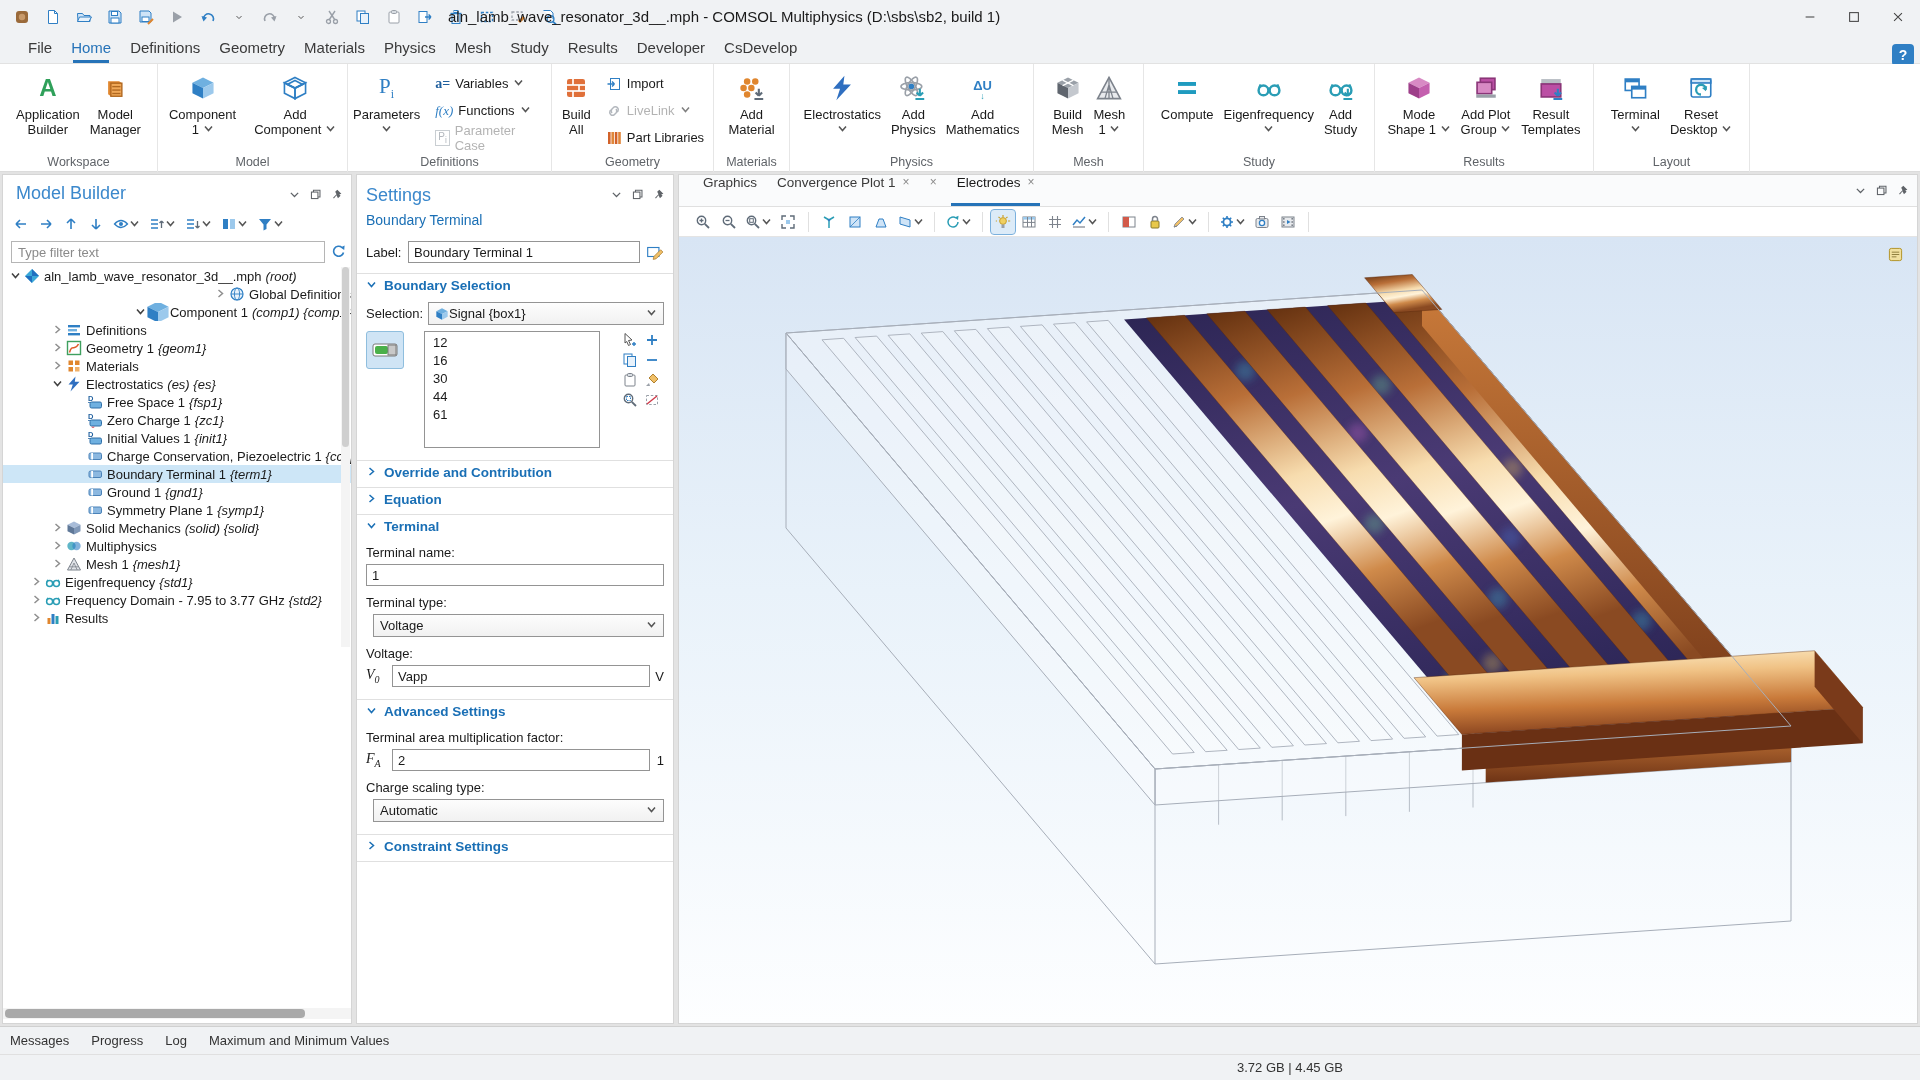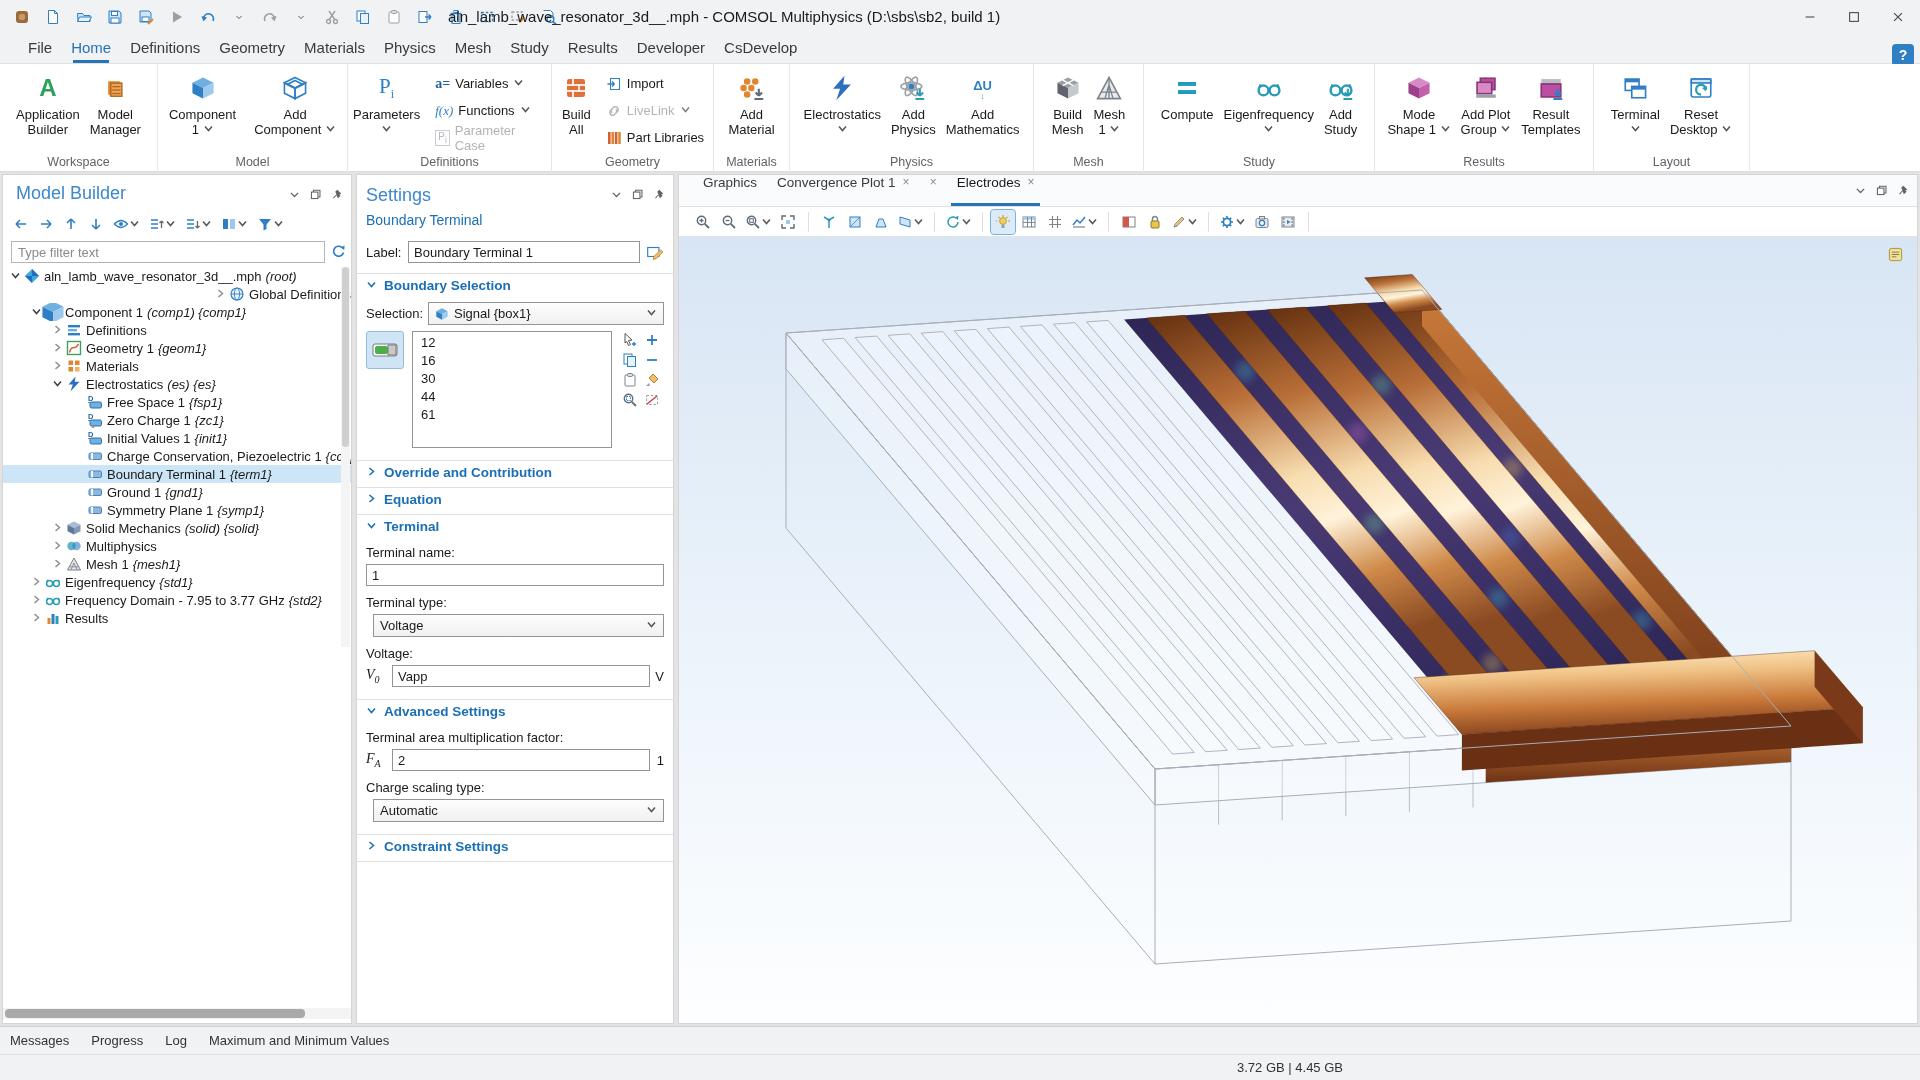--- a/index.html
+++ b/index.html
@@ -808,21 +808,21 @@
               <span class="icon">
                 <svg width="16" height="16" viewBox="0 0 16 16">
                   <circle cx="8" cy="8" r="6" fill="#e8f2fb" stroke="#2f7fc4" stroke-width="1.2"></circle>
                   <ellipse cx="8" cy="8" rx="2.6" ry="6" fill="none" stroke="#2f7fc4" stroke-width=".9"></ellipse>
                   <line x1="2" y1="8" x2="14" y2="8" stroke="#2f7fc4" stroke-width=".9"></line>
                 </svg>
               </span>
             </span>
             <span>Global Definitions</span>
           </div>
-          <div class="trow" style="padding-left: 25px;">
+          <div class="trow" style="padding-left: 25px; justify-content: flex-end;">
             <span class="arr">
               <span class="chev"><svg width="11" height="11" viewBox="0 0 11 11">
                   <path d="M2 3.5l3.5 4L9 3.5" fill="none" stroke="#404040" stroke-width="1.5"></path>
                 </svg></span>
             </span>
             <span class="nico">
               <span class="icon">
                 <svg width="26" height="26" viewBox="0 0 16 16">
                   <polygon points="8,1.5 14.5,4.8 8,8 1.5,4.8" fill="#6fb0e0"></polygon>
                   <polygon points="1.5,4.8 8,8 8,14.5 1.5,11.2" fill="#2f7fc4"></polygon>
@@ -1124,34 +1124,34 @@
           </div><div class="st-row st-pad" style="margin-top: 6px;">
             <div class="fieldlabel" style="width: 62px;">Selection:</div>
             <div class="st-drop" style="flex: 1 1 0%;">
               <span class="icon">
                 <svg width="14" height="14" viewBox="0 0 16 16">
                   <polygon points="8,1.5 14.5,4.8 8,8 1.5,4.8" fill="#6fb0e0"></polygon>
                   <polygon points="1.5,4.8 8,8 8,14.5 1.5,11.2" fill="#2f7fc4"></polygon>
                   <polygon points="14.5,4.8 8,8 8,14.5 14.5,11.2" fill="#9cc9ec"></polygon>
                 </svg>
               </span>
-              <span style="margin-left: 5px;">Signal {box1}</span>
+              <span style="">Signal {box1}</span>
               <span class="dd-caret"><span class="chev"><svg width="11" height="11" viewBox="0 0 11 11">
                     <path d="M2 3.5l3.5 4L9 3.5" fill="none" stroke="#555" stroke-width="1.5"></path>
                   </svg></span></span>
             </div>
           </div><div class="st-row st-pad" style="margin-top: 6px; align-items: flex-start;">
             <div id="sel-toggle">
               <svg width="26" height="16" viewBox="0 0 26 16">
                 <rect x="1" y="2" width="24" height="12" rx="2" fill="#fff" stroke="#7a7a7a"></rect>
                 <rect x="3" y="4" width="13" height="8" rx="2" fill="#4ab04a"></rect>
                 <rect x="16" y="3" width="8" height="10" fill="#c8c8c8" stroke="#7a7a7a"></rect>
               </svg>
             </div>
-            <div id="sel-listbox" style="flex: 1 1 0%; margin: 0px 8px;">
+            <div id="sel-listbox" style="flex: 1 1 0%; margin: 0px 20px;">
               <div class="li">12</div>
               <div class="li">16</div>
               <div class="li">30</div>
               <div class="li">44</div>
               <div class="li">61</div>
             </div>
             <div class="side-icons">
               <span class="icon">
                 <svg width="16" height="16" viewBox="0 0 16 16">
                   <polygon points="3,1.5 10,8 6.5,8.5 8.5,12.5 6.5,13.5 4.8,9.5 3,11z" fill="#fff" stroke="#555"></polygon>

